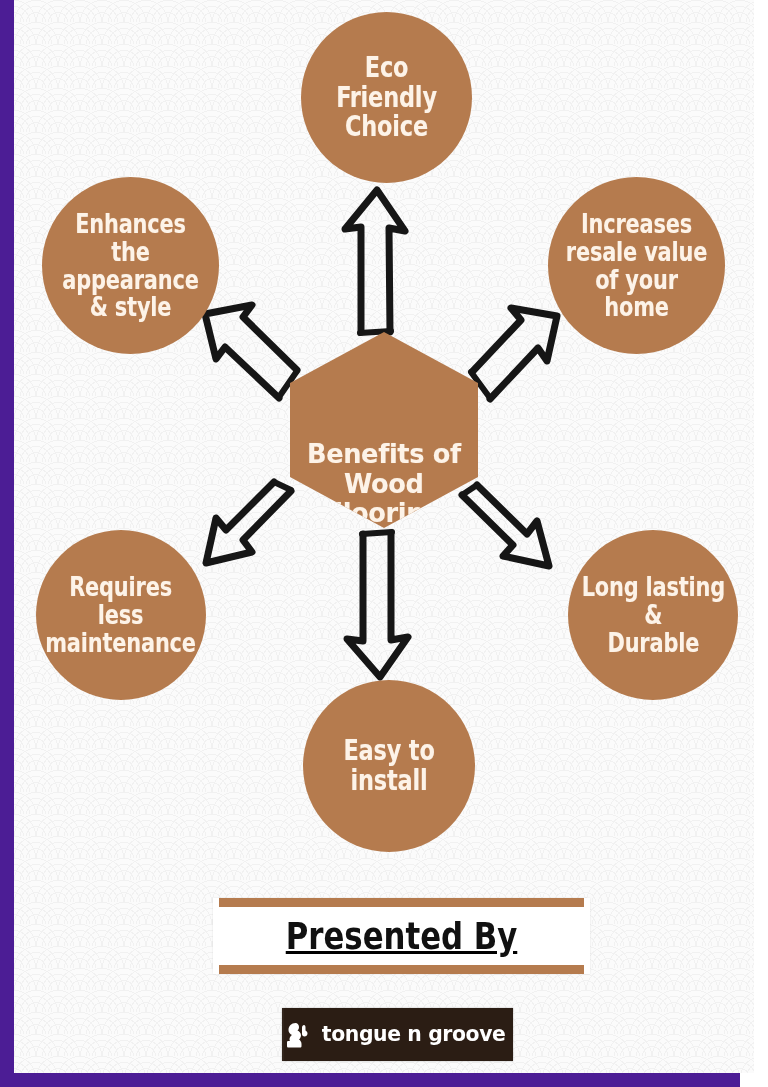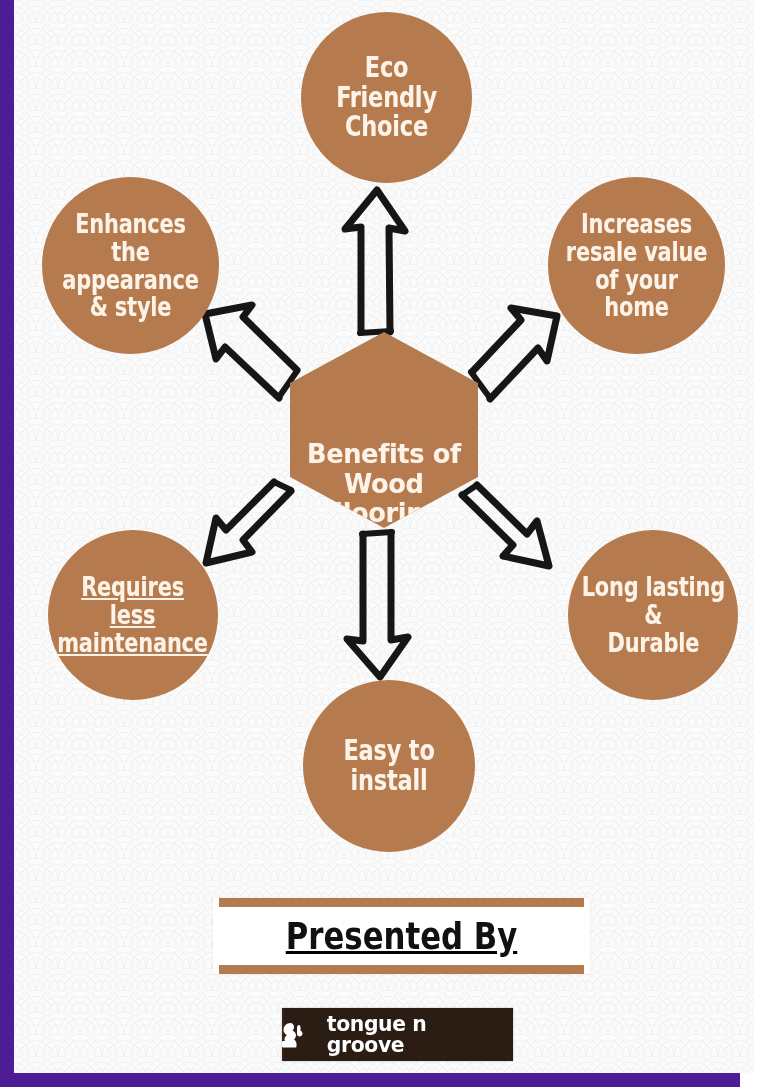--- a/index.html
+++ b/index.html
@@ -78,21 +78,21 @@
     letter-spacing: -0.2px;
     transform: scaleX(0.86);
     white-space: pre-line;
     text-shadow: 0 0 1px rgba(253,243,232,0.35);
   }
 
   
   #node-eco      { left: 301px; top: 12px;  width: 171px; height: 171px; }
   #node-enhance  { left: 42px;  top: 177px; width: 177px; height: 177px; }
   #node-resale   { left: 548px; top: 177px; width: 177px; height: 177px; justify-content: flex-end; }
-  #node-maint    { left: 48px;  top: 530px; width: 170px; height: 170px; text-decoration: underline; }
+  #node-maint    { left: 36px;  top: 530px; width: 170px; height: 170px; }
   #node-durable  { left: 568px; top: 530px; width: 170px; height: 170px; }
   #node-easy     { left: 303px; top: 680px; width: 172px; height: 172px; align-items: center; }
 
   #node-eco .node-text     { font-size: 29px; }
   #node-enhance .node-text { font-size: 27px; }
   #node-resale .node-text  { font-size: 27px; }
   #node-maint .node-text   { font-size: 27px; }
   #node-durable .node-text { font-size: 27px; }
   #node-easy .node-text    { font-size: 29px; }
 
@@ -155,21 +155,21 @@
     position: absolute;
     left: 282px;
     top: 1008px;
     width: 231px;
     height: 53px;
     background: #2b1d14;
     background-image: linear-gradient(90deg, rgba(255,255,255,0.035) 0 2px, transparent 2px 7px);
     display: flex;
     align-items: center;
     justify-content: center;
-    gap: 20px;
+    gap: 10px;
     box-sizing: border-box;
     box-shadow: 0 0 2px rgba(0,0,0,0.25);
   }
   #logo-mark {
     width: 22px;
     height: 26px;
     flex: 0 0 auto;
     display: block;
   }
   #logo-wordmark {

